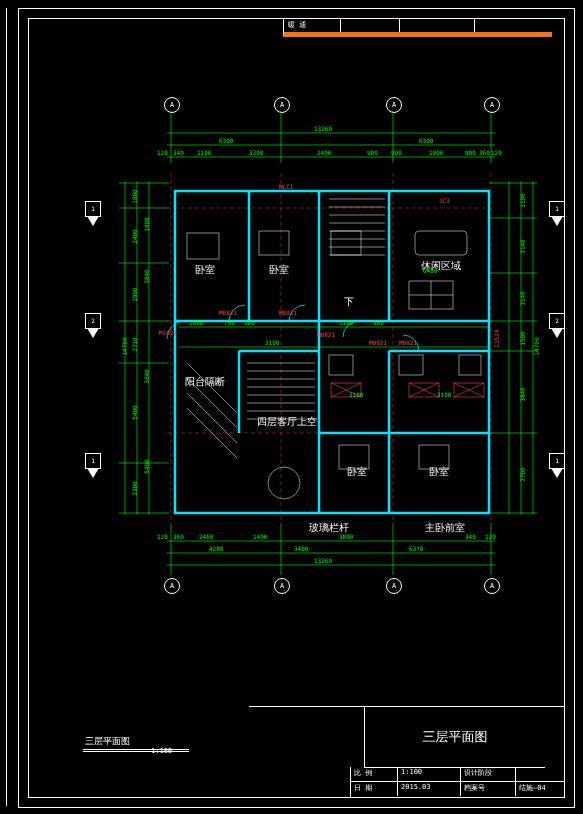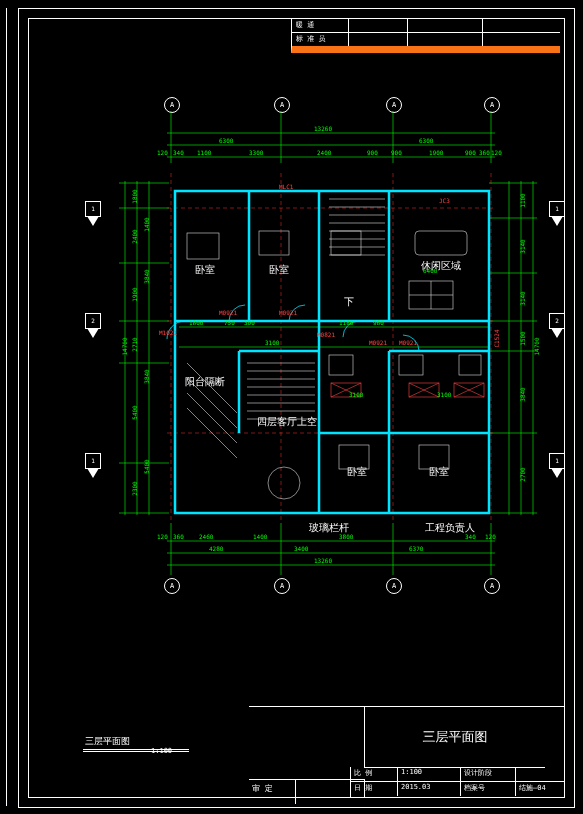--- a/index.html
+++ b/index.html
@@ -3,21 +3,21 @@
 <meta charset="utf-8">
 <style>
 body{margin:0;background:#000;font-family:"SimSun",monospace;color:#fff;font-size:8px}
 .canvas{width:583px;height:814px;position:relative;background:#000}
 .frame{position:absolute;border:1px solid #fff}
 .outer{left:18px;top:8px;width:555px;height:798px}
 .inner{left:28px;top:18px;width:535px;height:778px}
 .edge-l{position:absolute;left:0;top:8px;width:6px;height:798px;border-right:1px solid #fff}
 
 
-.info-tbl{position:absolute;right:4px;top:0;width:268px;border-left:1px solid #fff;border-bottom:7px solid #f97316}
+.info-tbl{position:absolute;right:12px;top:0;width:268px;border-left:1px solid #fff;border-bottom:5px solid #f97316}
 .info-row{display:flex;height:13px;border-bottom:1px solid #fff}
 .info-row:last-child{border-bottom:none}
 .info-cell{border-right:1px solid #fff;padding:1px 4px;font-size:7px;color:#fff;line-height:11px}
 .info-c1{width:48px}.info-c2{width:50px}.info-c3{width:66px}.info-c4{flex:1;border-right:none}
 
 
 .dwg{position:absolute;left:60px;top:84px;width:470px;height:490px}
 svg{position:absolute;left:0;top:0}
 .lbl{position:absolute;font-size:6px;color:#00ff00;white-space:nowrap}
 .lbl-r{position:absolute;font-size:6px;color:#ff4444;white-space:nowrap}
@@ -53,26 +53,20 @@
 <div class="frame outer"></div>
 <div class="frame inner">
 
   <div class="info-tbl">
     <div class="info-row">
           <div class="info-cell info-c1">暖 通</div>
           <div class="info-cell info-c2"></div>
           <div class="info-cell info-c3"></div>
           <div class="info-cell info-c4"></div>
         </div>
-    <div class="info-row">
-          <div class="info-cell info-c1">标 准 员</div>
-          <div class="info-cell info-c2"></div>
-          <div class="info-cell info-c3"></div>
-          <div class="info-cell info-c4"></div>
-        </div>
   </div>
 
   <div class="dwg">
 
     <div class="grid-bubble" style="left:75px;top:-6px">A</div>
     <div class="grid-bubble" style="left:185px;top:-6px">A</div>
     <div class="grid-bubble" style="left:297px;top:-6px">A</div>
     <div class="grid-bubble" style="left:395px;top:-6px">A</div>
 
     <div class="grid-bubble" style="left:75px;top:475px">A</div>
@@ -301,32 +295,29 @@
 
     <div class="lbl-w" style="left:106px;top:160px">卧室</div>
     <div class="lbl-w" style="left:180px;top:160px">卧室</div>
     <div class="lbl-w" style="left:255px;top:192px">下</div>
     <div class="lbl-w" style="left:332px;top:156px">休闲区域</div>
     <div class="lbl-w" style="left:258px;top:362px">卧室</div>
     <div class="lbl-w" style="left:340px;top:362px">卧室</div>
     <div class="lbl-w" style="left:96px;top:272px">阳台隔断</div>
     <div class="lbl-w" style="left:168px;top:312px">四层客厅上空</div>
     <div class="lbl-w" style="left:220px;top:418px">玻璃栏杆</div>
-    <div class="lbl-w" style="left:336px;top:418px">工程负责人</div>
+    <div class="lbl-w" style="left:336px;top:418px">主卧前室</div>
   </div>
 
   <div class="mini-title">三层平面图</div>
   <div class="mini-line"></div>
       <div class="mini-line2"></div>
   <div class="mini-scale">1:100</div>
 
   <div class="tblk">
-    <div class="tblk-appr">
-          <div class="tblk-appr-l">审 定</div>
-        </div>
     <div class="tblk-mid">三层平面图</div>
     <div class="tblk-mid-rows">
       <div class="tblk-mr">
         <div class="tblk-mc" style="width:40px">比 例</div>
         <div class="tblk-mc" style="width:56px">1:100</div>
         <div class="tblk-mc" style="width:48px">设计阶段</div>
         <div class="tblk-mc" style="flex:1;border-right:none"></div>
       </div>
       <div class="tblk-mr" style="border-bottom:none">
         <div class="tblk-mc" style="width:40px">日 期</div>

